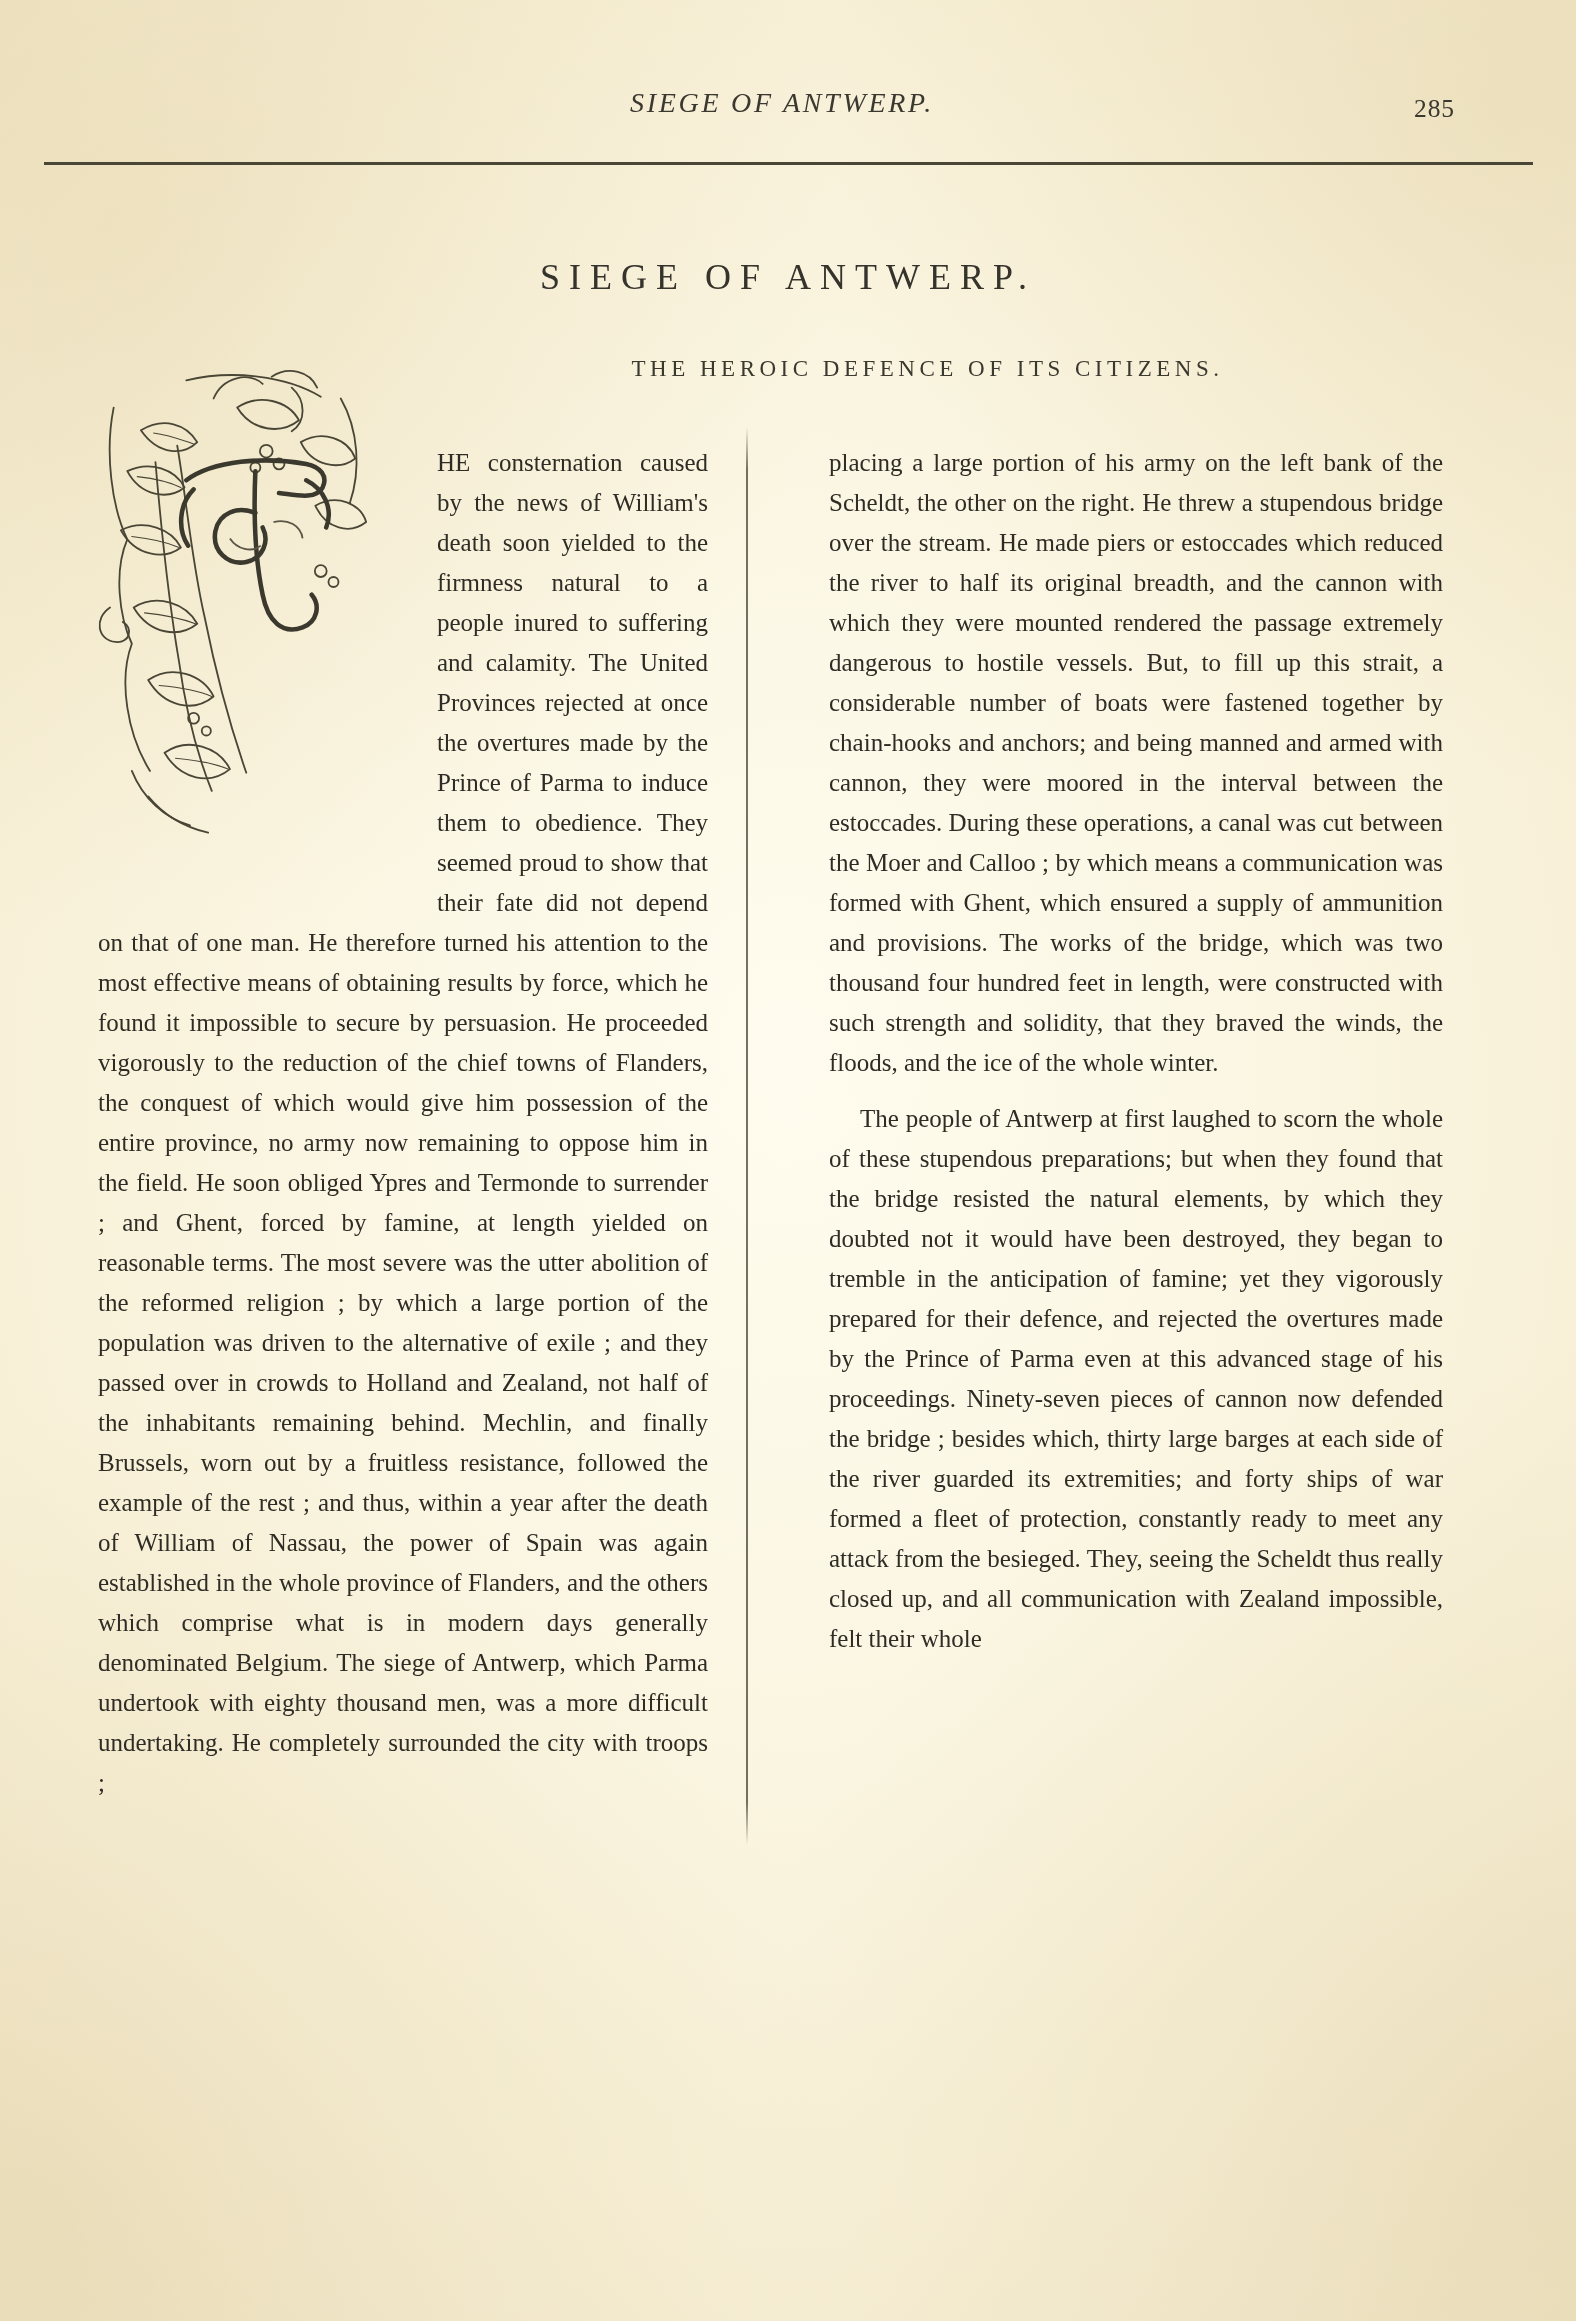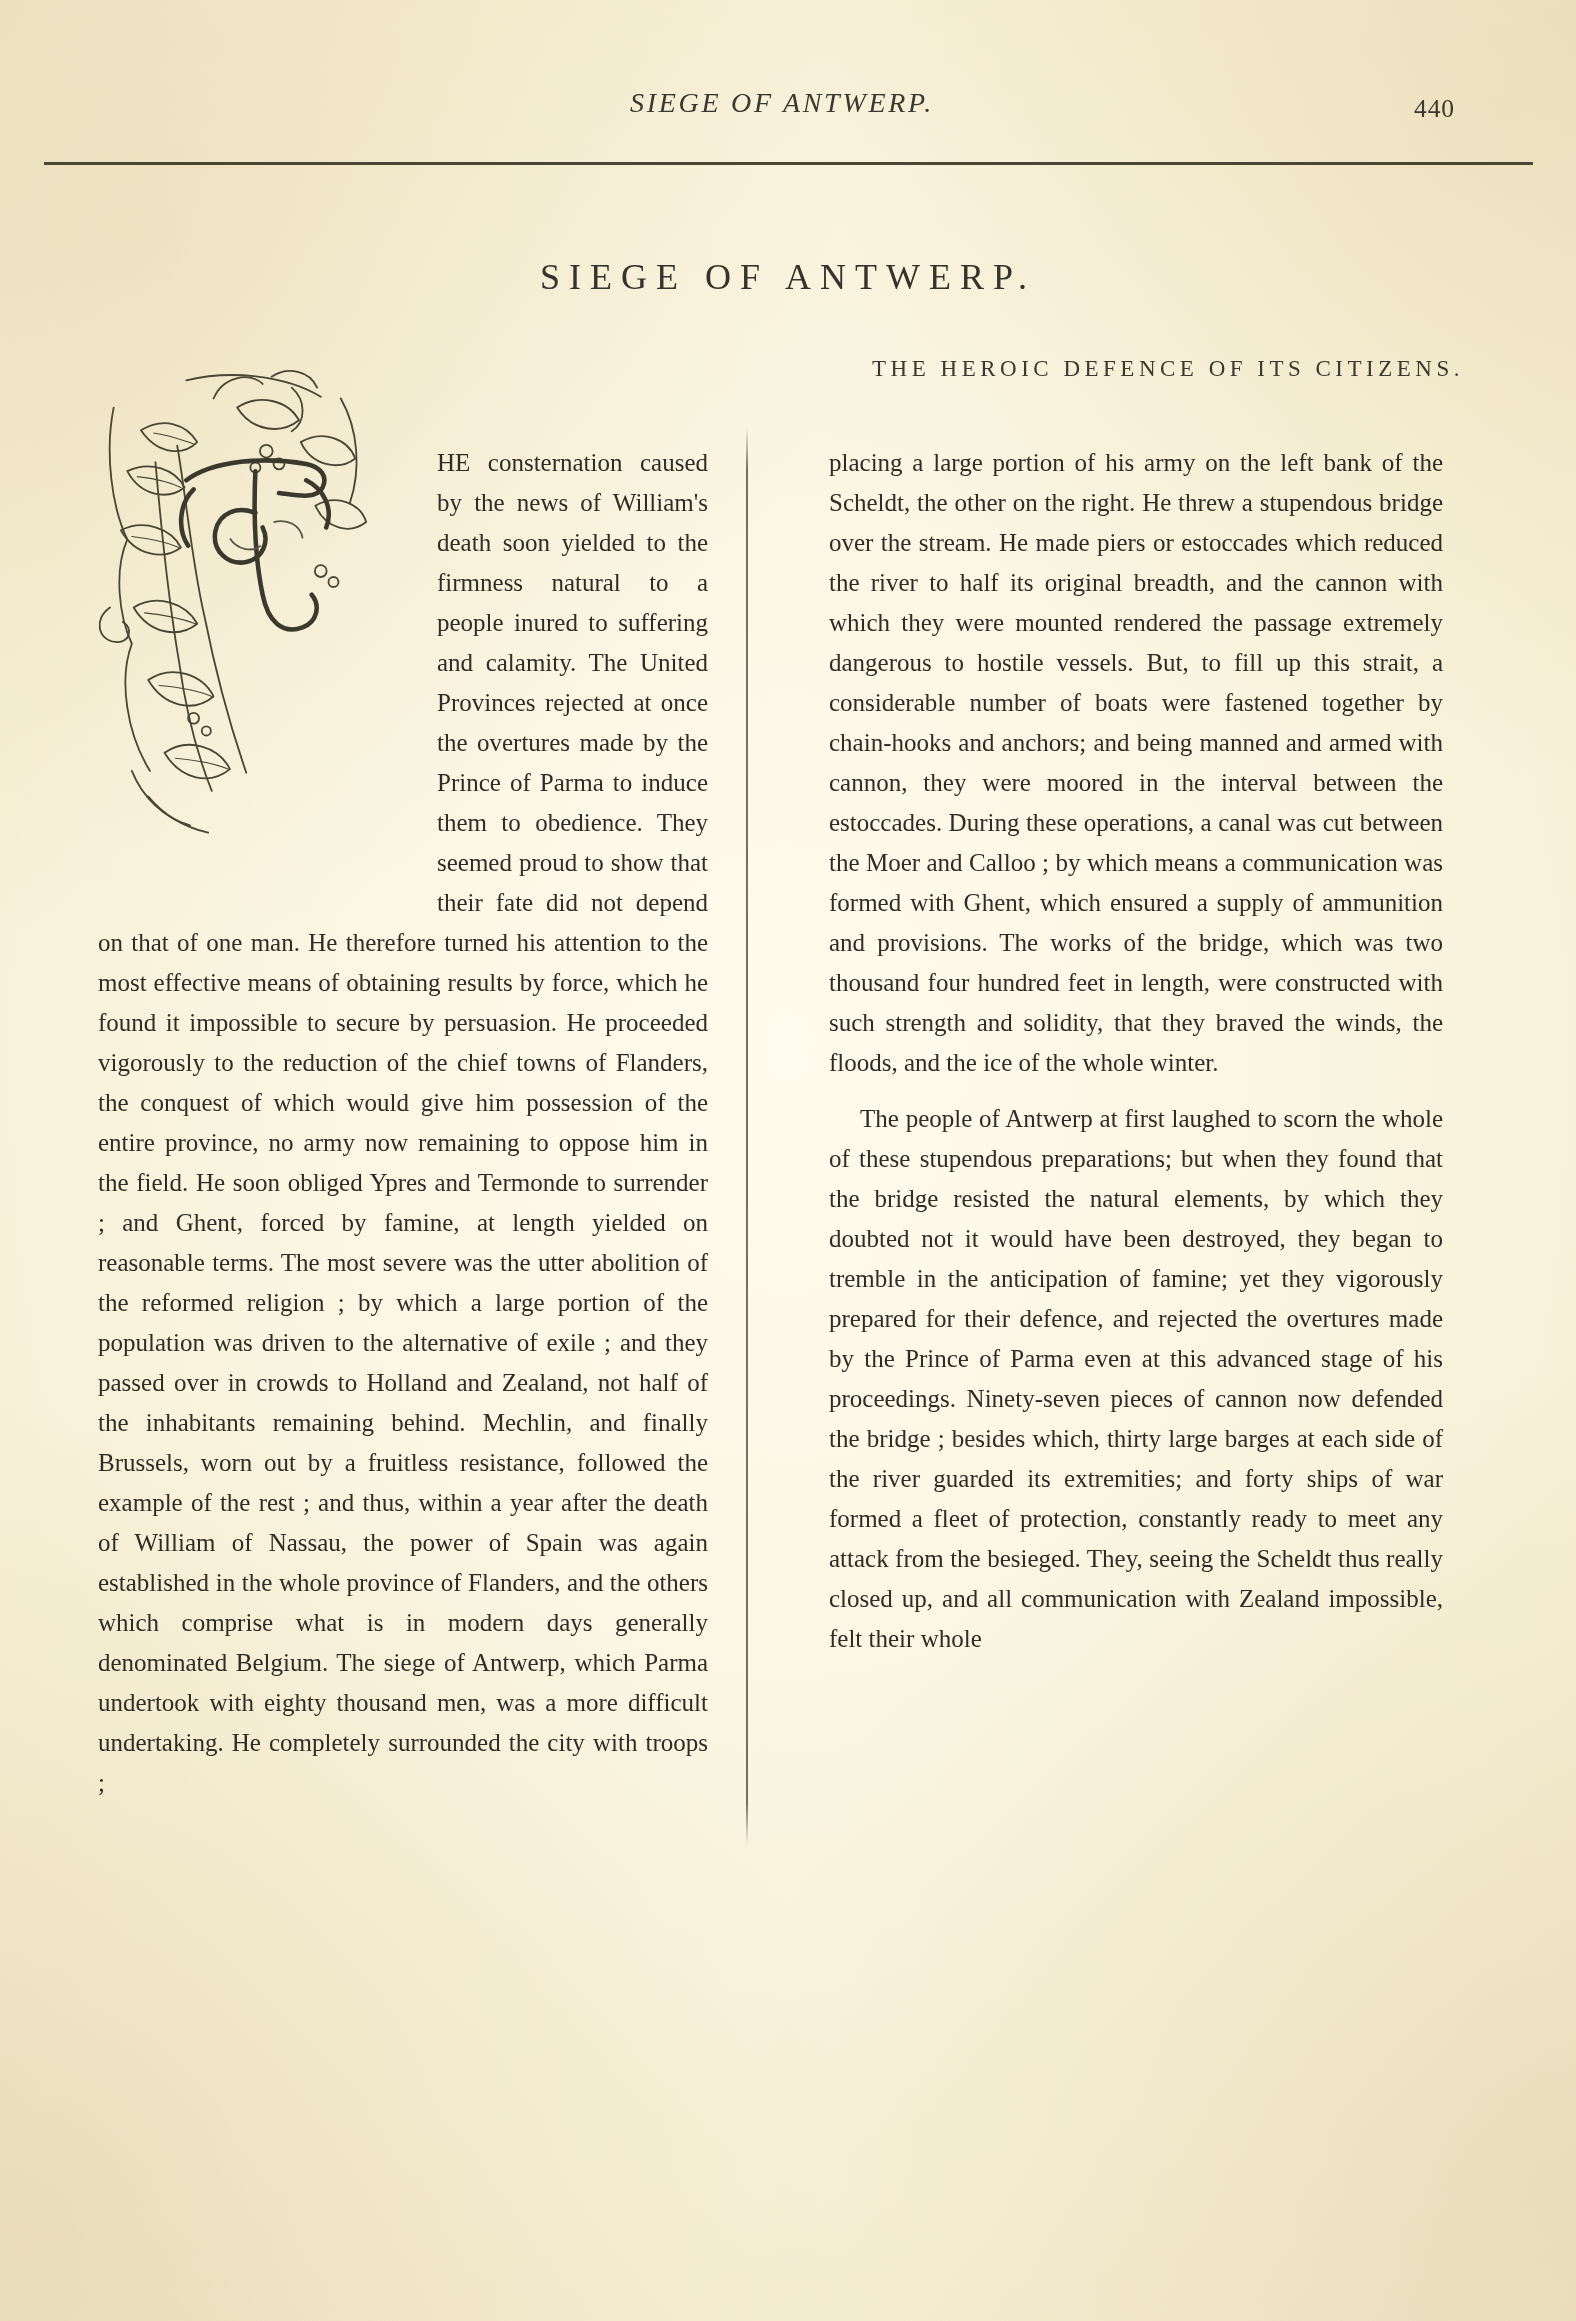--- a/index.html
+++ b/index.html
@@ -90,21 +90,21 @@
     font-size: 36px;
     letter-spacing: 9px;
     color: #35332b;
     font-family: "Liberation Serif", serif;
   }
   .subtitle {
     position: absolute;
     left: 391px;
     top: 356px;
     width: 1073px;
-    text-align: right;
+    text-align: center;
     font-size: 23px;
     letter-spacing: 4.5px;
     color: #3a382f;
   }
 
   
   .col {
     position: absolute;
     top: 427px;
     width: 636px;
@@ -158,21 +158,21 @@
 </style>
 </head>
 <body>
 
 <div class="page"></div>
 
 <div class="content">
 
   <div class="running-head">
     <div class="rh-title">SIEGE  OF  ANTWERP.</div>
-    <div class="rh-page">440</div>
+    <div class="rh-page">285</div>
   </div>
 
   <div class="rule"></div>
 
   <div class="article-title">SIEGE  OF  ANTWERP.</div>
 
   <div class="subtitle">THE  HEROIC  DEFENCE  OF  ITS  CITIZENS.</div>
 
   <div class="illum">
     <svg width="364" height="545" viewBox="0 0 400 600" xmlns="http://www.w3.org/2000/svg">

